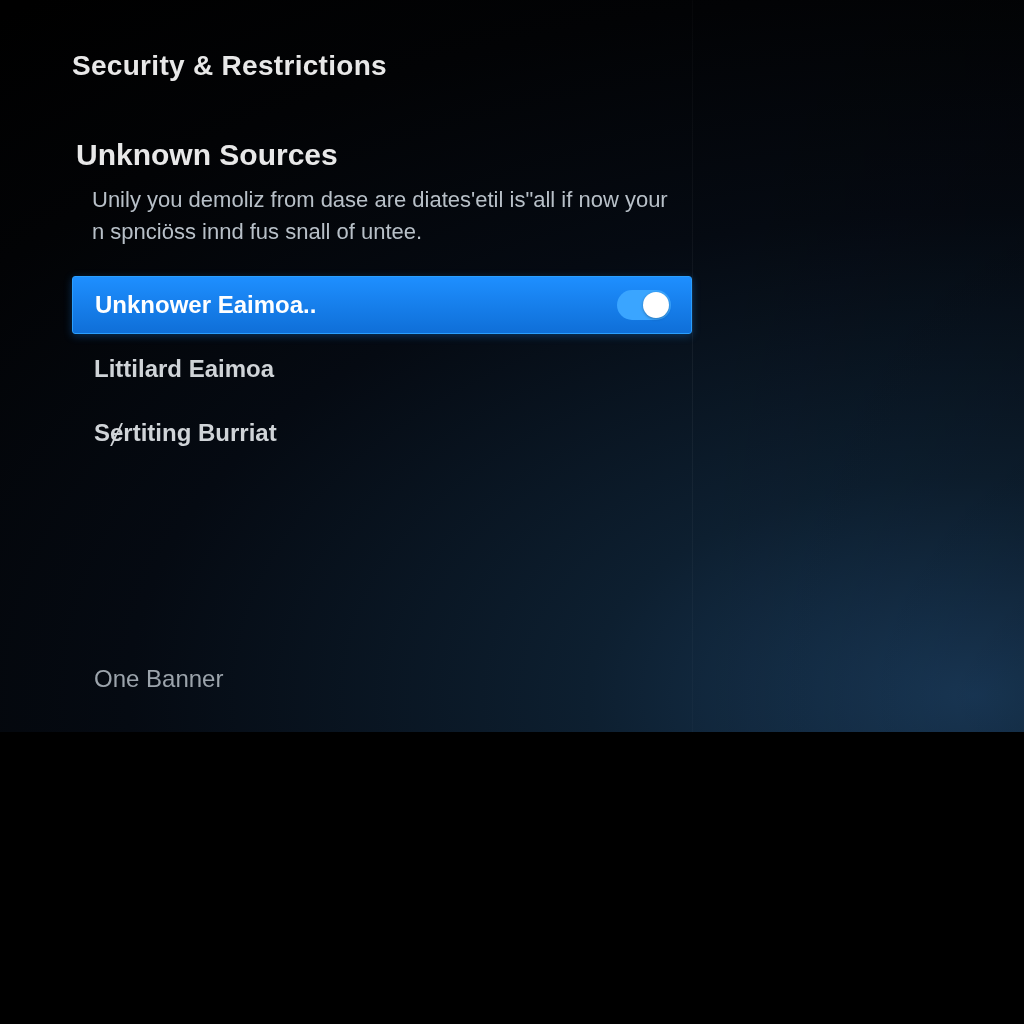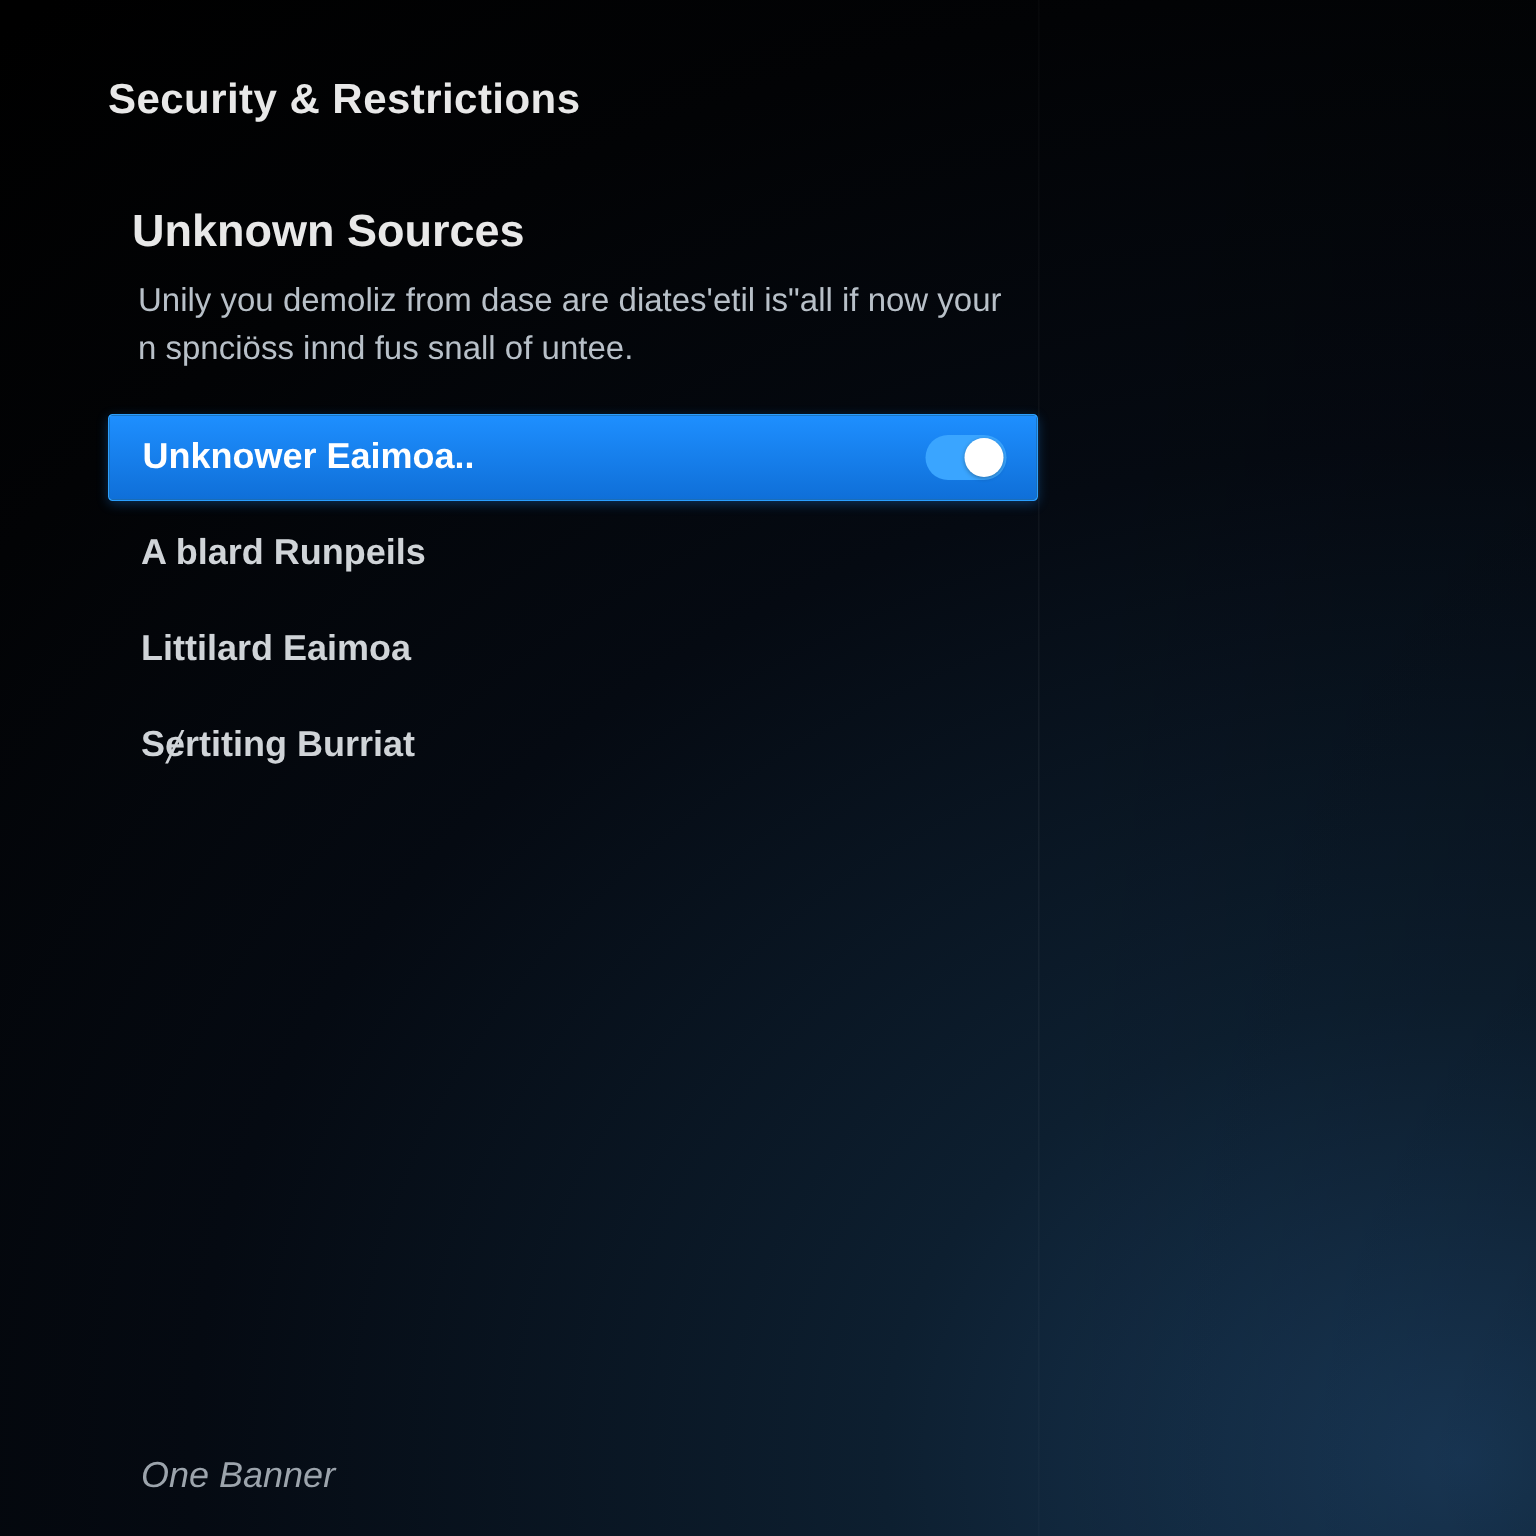--- a/index.html
+++ b/index.html
@@ -9,41 +9,41 @@
     }
     html, body {
       width: 1024px;
       height: 1024px;
       overflow: hidden;
       font-family: -apple-system, BlinkMacSystemFont, "Segoe UI", Arial, sans-serif;
       background: #000;
     }
     .screen {
       width: 1024px;
-      height: 1024px;
+      height: 732px;
       background: radial-gradient(ellipse 150% 120% at 95% 95%, #1a3a5a 0%, #0d1f30 25%, #050a12 55%, #020305 80%, #000 100%);
       position: relative;
       padding: 50px 0 0 72px;
     }
     .content-panel {
       width: 620px;
     }
     .page-title {
       color: #e8e8e8;
       font-size: 28px;
       font-weight: 700;
       letter-spacing: 0.3px;
       margin-bottom: 56px;
     }
     .section-title {
       color: #e8e8e8;
       font-size: 30px;
       font-weight: 600;
       margin-bottom: 12px;
-      margin-left: 16px;
+      margin-left: 4px;
     }
     .section-description {
       color: #b8c0c8;
       font-size: 22px;
       line-height: 1.45;
       font-weight: 400;
       margin-bottom: 28px;
       margin-left: 20px;
       max-width: 580px;
     }
@@ -82,26 +82,25 @@
       width: 26px;
       height: 26px;
       background: #ffffff;
       border-radius: 50%;
       position: absolute;
       right: 2px;
       box-shadow: 0 1px 3px rgba(0,0,0,0.3);
     }
     .bottom-label {
       position: absolute;
-      bottom: 26px;
+      bottom: 39px;
       left: 94px;
       color: #9ca4ac;
       font-size: 24px;
       font-weight: 400;
-      font-style: italic;
     }
     .right-fade {
       position: absolute;
       top: 0;
       right: 0;
       bottom: 0;
       width: 330px;
       background: linear-gradient(90deg, rgba(0,0,0,0) 0%, rgba(0,0,0,0.12) 100%);
       pointer-events: none;
     }
@@ -127,23 +126,20 @@
 
     <p class="section-description">Unily you demoliz from dase are diates'etil is"all if now your n spnciöss innd fus snall of untee.</p>
 
     <div class="list-item selected">
       <span class="list-item-label">Unknower Eaimoa..</span>
       <div class="toggle">
         <div class="toggle-knob"></div>
       </div>
     </div>
 
-    <div class="list-item">
-      <span class="list-item-label">A blard Runpeils</span>
-    </div>
 
 
     <div class="list-item">
       <span class="list-item-label">Littilard Eaimoa</span>
     </div>
 
     <div class="list-item">
       <span class="list-item-label">Sɇrtiting Burriat</span>
     </div>
 

